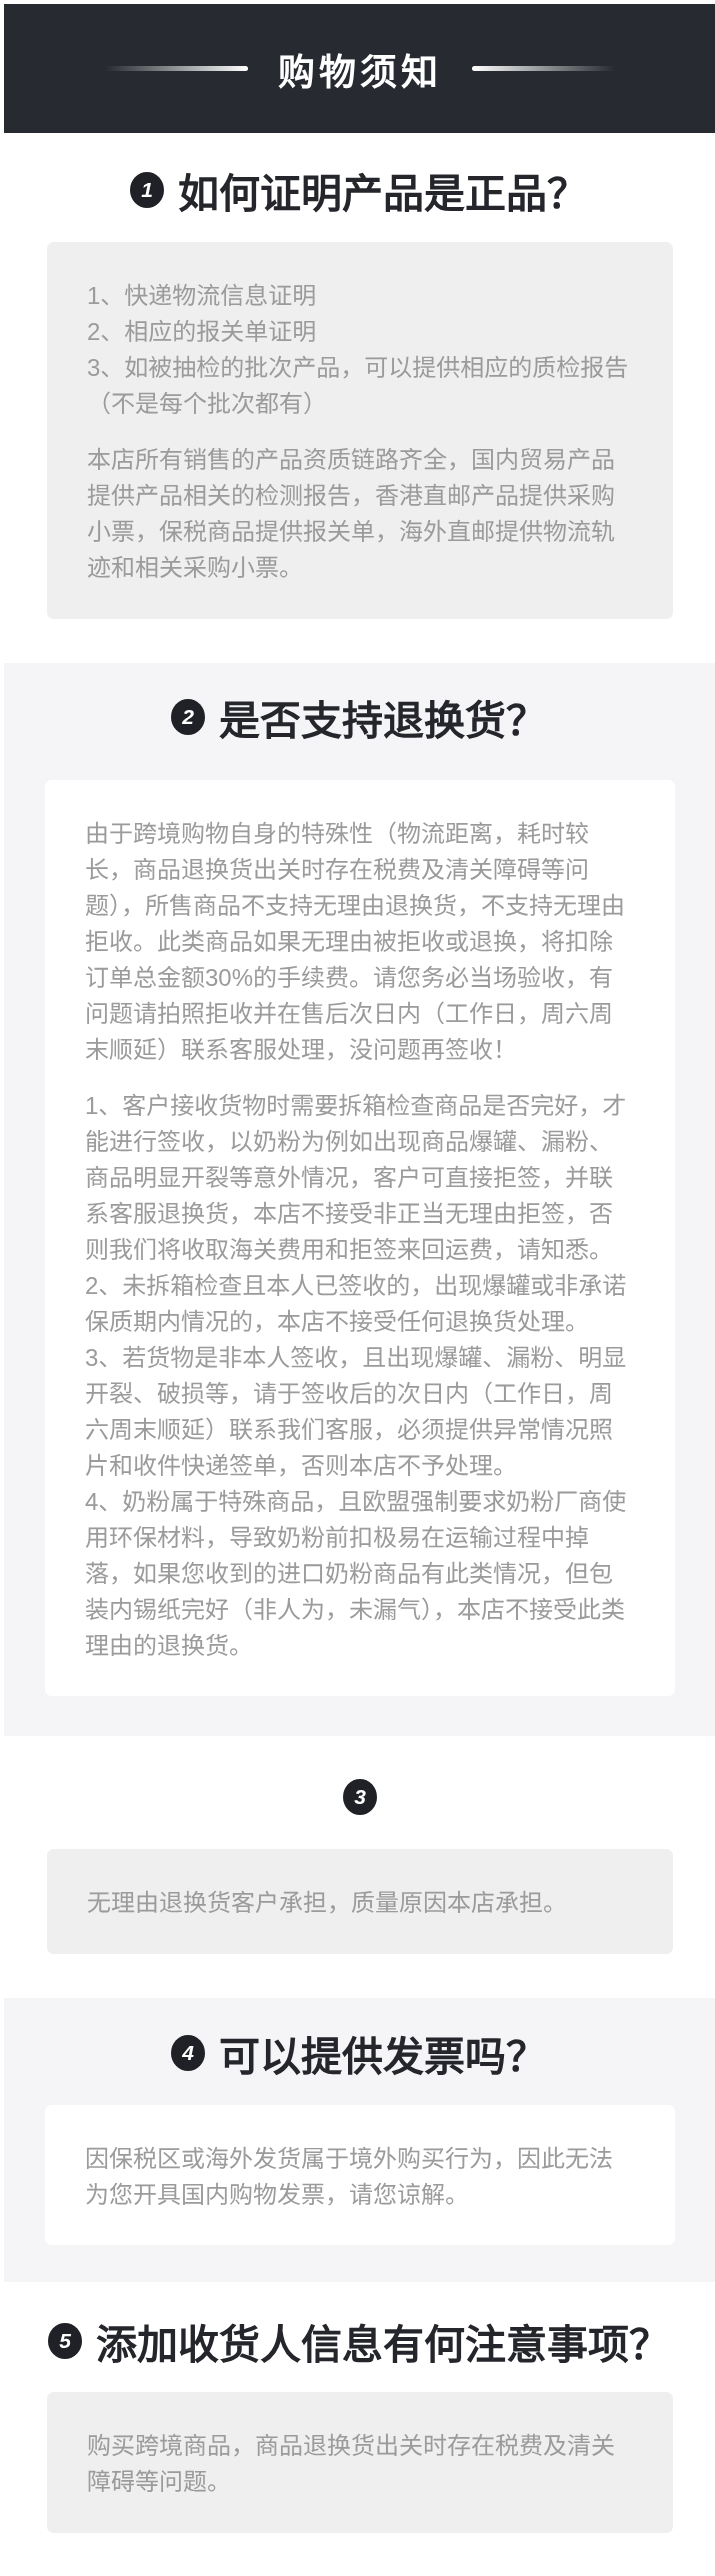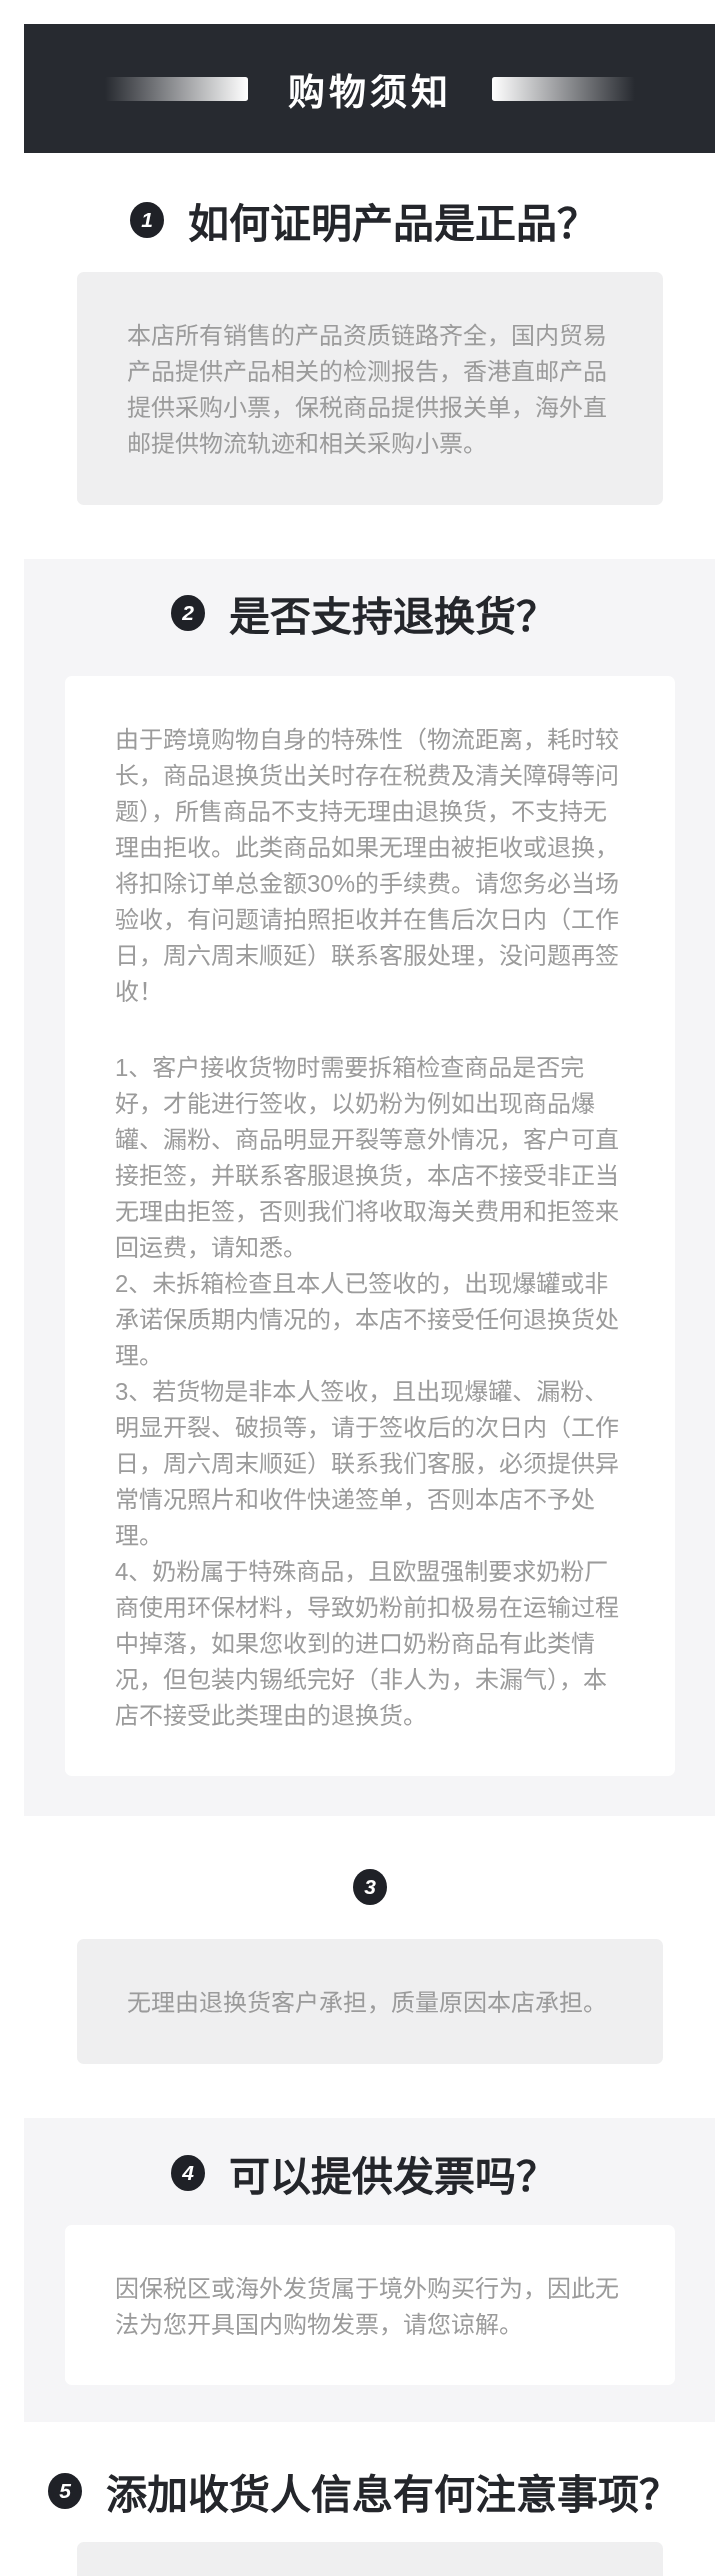--- a/index.html
+++ b/index.html
@@ -1,16 +1,16 @@
 <!DOCTYPE html>
 <html lang="zh-CN" style="font-size:10.6px"><head>
 <meta charset="utf-8">
 <title>购物须知</title>
 <style>
-  * { margin:0; padding:12px; box-sizing:border-box; }
+  * { margin:0; padding:2px; box-sizing:border-box; }
   html,body { background:#ffffff; }
   body {
     width:716px;
     min-height:2576px;
     margin:0 auto;
     font-family:"Liberation Sans", sans-serif;
     padding-bottom:49px;
   }
 
   
@@ -98,20 +98,23 @@
   <h1 class="header-title">购物须知</h1>
   <span class="decor-line right"></span>
 </header>
 
 <section>
   <div class="q-heading heading-1">
     <span class="num-badge">1</span>
     <h2 class="q-title">如何证明产品是正品？</h2>
   </div>
   <div class="box gray-box">
+    <p>1、快递物流信息证明
+2、相应的报关单证明
+3、如被抽检的批次产品，可以提供相应的质检报告（不是每个批次都有）</p>
     <p>本店所有销售的产品资质链路齐全，国内贸易产品提供产品相关的检测报告，香港直邮产品提供采购小票，保税商品提供报关单，海外直邮提供物流轨迹和相关采购小票。</p>
   </div>
 </section>
 
 <section class="band">
   <div class="q-heading">
     <span class="num-badge">2</span>
     <h2 class="q-title">是否支持退换货？</h2>
   </div>
   <div class="box white-box">

